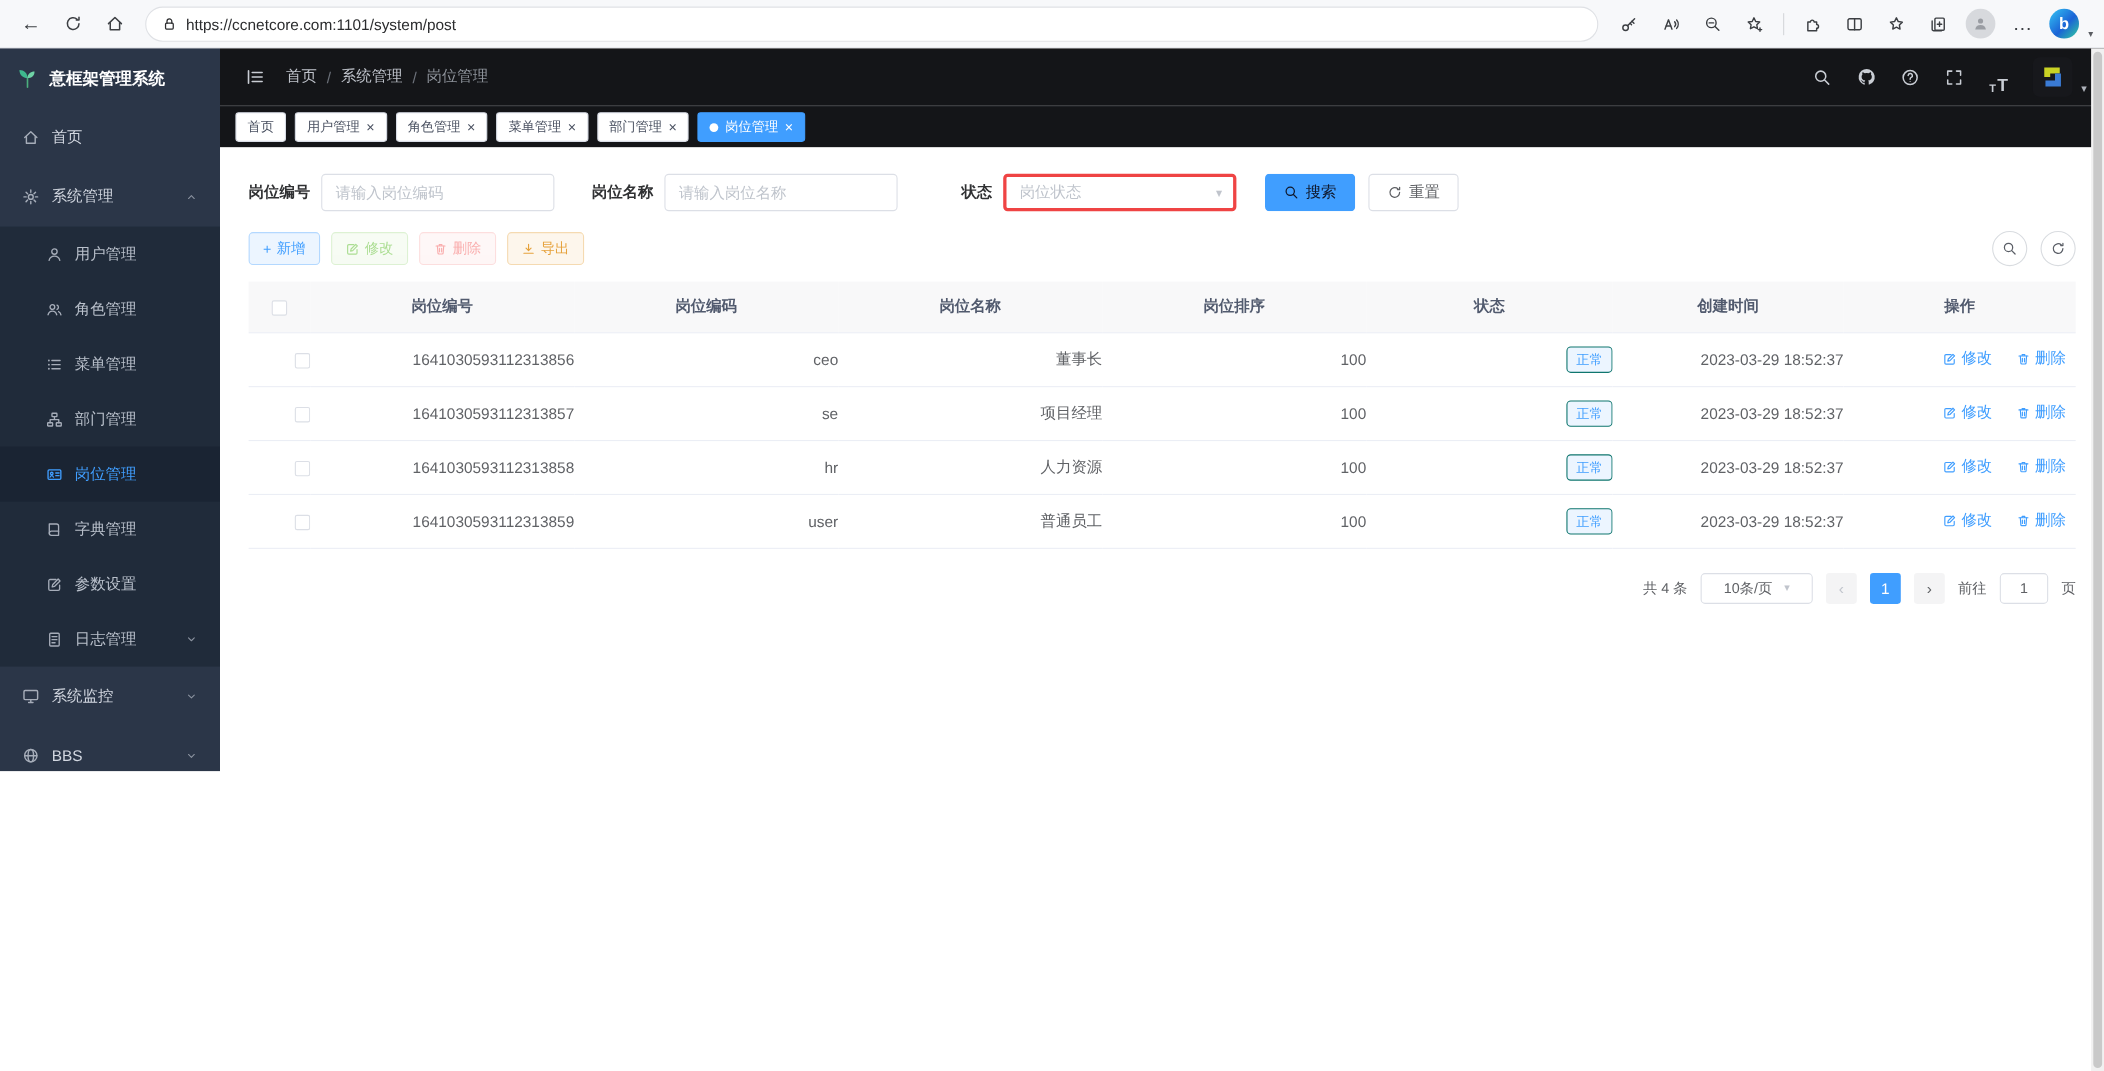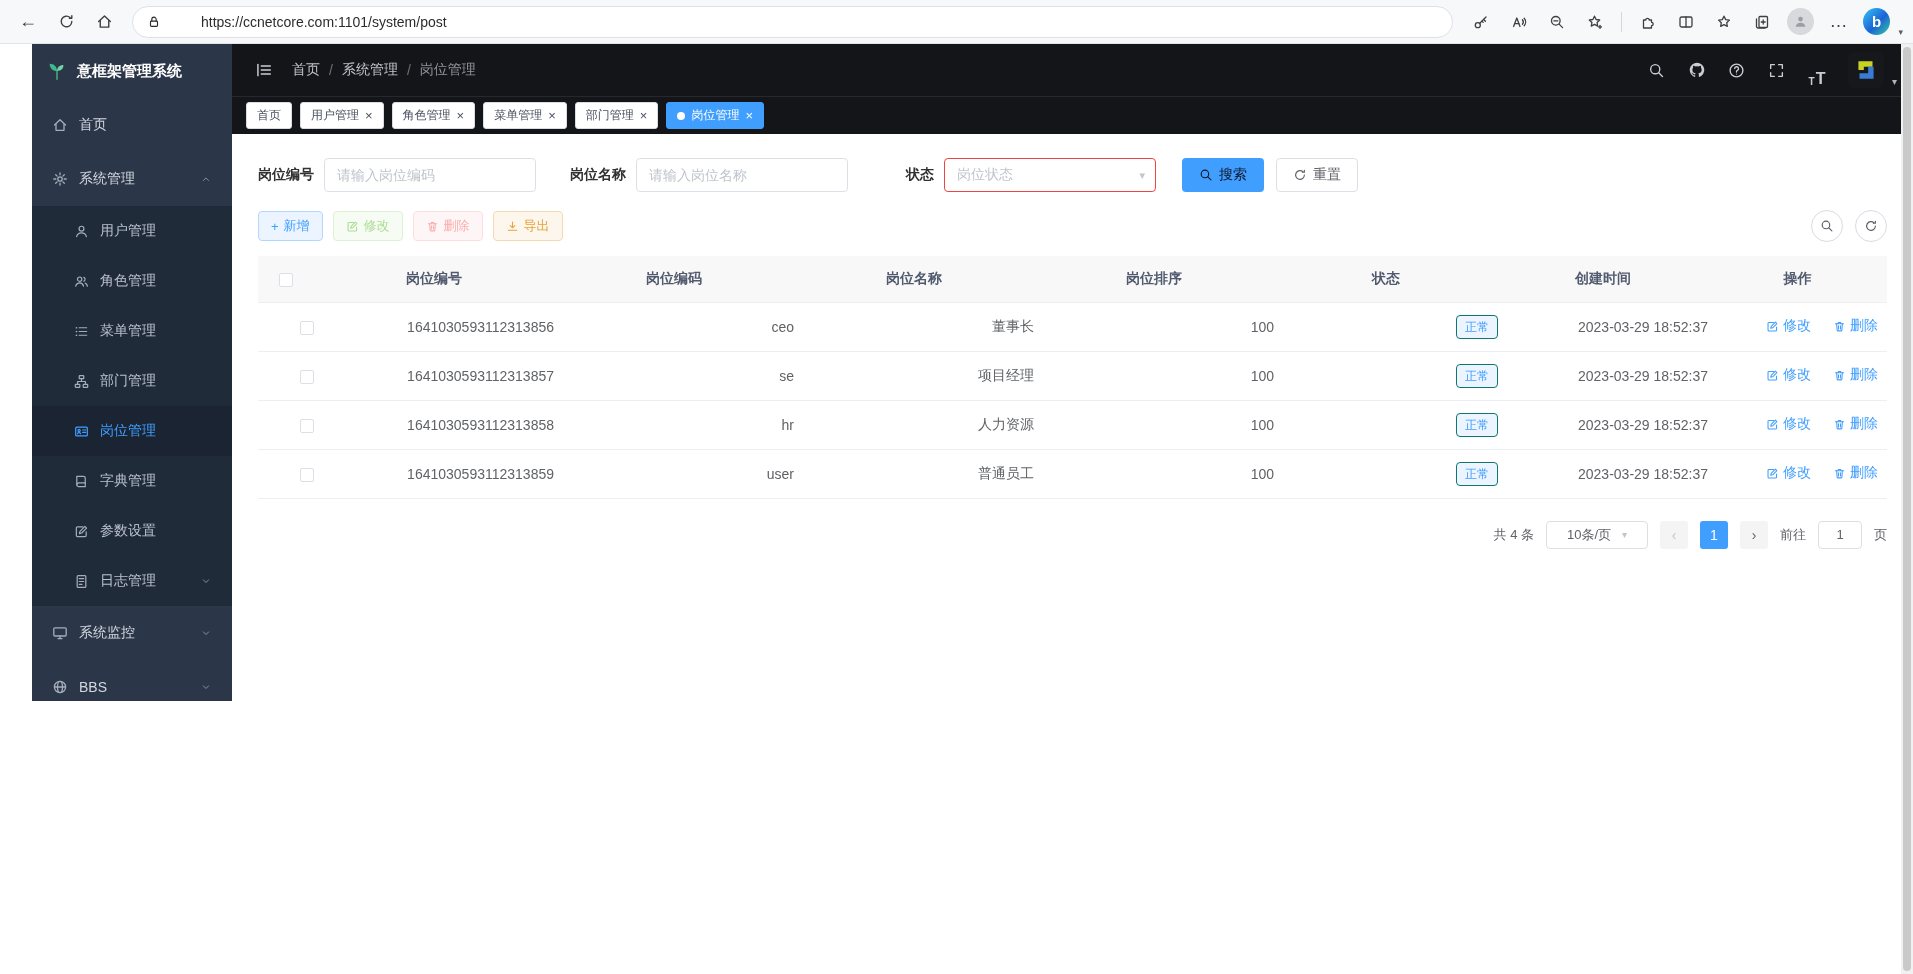--- a/index.html
+++ b/index.html
@@ -4,29 +4,29 @@
 <style>
   * { box-sizing: border-box; margin: 0; padding: 0; }
   html, body { width: 1913px; height: 974px; overflow: hidden; }
   body { font-family: "Liberation Sans", "DejaVu Sans", sans-serif; background: #fff; font-size: 14px; }
   svg.icon { fill: none; stroke: currentColor; stroke-width: 1.3; stroke-linecap: round; stroke-linejoin: round; display: block; }
 
   
   .browser-bar { height: 44px; background: #f7f8fa; border-bottom: 1px solid #e2e4e8; display: flex; align-items: center; padding: 0 10px; gap: 2px; }
   .b-btn { width: 36px; height: 34px; display: flex; align-items: center; justify-content: center; color: #3c3f43; border-radius: 6px; font-size: 18px; flex: 0 0 auto; }
   .address-bar { flex: 1 1 auto; height: 32px; background: #fff; border: 1px solid #dfe1e5; border-radius: 16px; display: flex; align-items: center; gap: 8px; padding: 0 14px; margin: 0 8px; color: #2b2c2e; font-size: 14px; min-width: 0; }
-  .address-bar .url { white-space: nowrap; overflow: hidden; margin-left: 32px; }
+  .address-bar .url { white-space: nowrap; overflow: hidden; }
   .b-right { display: flex; align-items: center; gap: 2px; flex: 0 0 auto; }
   .b-divider { width: 1px; height: 20px; background: #d4d6da; margin: 0 6px; }
   .avatar-browser { width: 27px; height: 27px; border-radius: 50%; background: #d7d9dd; display: flex; align-items: center; justify-content: center; }
   .bing-icon { width: 27px; height: 27px; border-radius: 50%; background: linear-gradient(135deg, #35c7f4 0%, #1b63d6 55%, #32cf9e 100%); color: #fff; display: flex; align-items: center; justify-content: center; font-weight: bold; font-size: 15px; }
   .bing-caret { font-size: 9px; color: #5a5d62; margin-left: 2px; align-self: flex-end; padding-bottom: 2px; }
 
   
-  .app { display: flex; height: 657px; margin-left: 32px; }
+  .app { display: flex; height: 657px; }
 
   
   .sidebar { width: 200px; flex: 0 0 auto; background: #2b3648; color: #c3c9d4; overflow: hidden; }
   .logo { height: 54px; display: flex; align-items: center; gap: 9px; padding: 0 14px; color: #fff; font-weight: bold; font-size: 15px; }
   .menu-item { height: 54px; display: flex; align-items: center; gap: 11px; padding: 0 20px; font-size: 14px; color: #d2d7e0; cursor: pointer; }
   .menu-item .label { flex: 0 1 auto; }
   .menu-item .chev { margin-left: auto; color: #8b93a0; }
   .submenu { background: #202b3a; }
   .submenu .menu-item { height: 50px; padding-left: 42px; color: #b9c0cb; font-size: 14px; }
   .submenu .menu-item.active { color: #409eff; background: #1a2433; }
@@ -56,21 +56,21 @@
   .tag-chip.active { background: #409eff; border-color: #409eff; color: #fff; }
   .tag-dot { width: 8px; height: 8px; border-radius: 50%; background: #fff; }
 
   
   .content { flex: 1 1 auto; padding: 24px 26px; overflow: hidden; background: #fff; }
 
   .filter-row { display: flex; align-items: center; margin-bottom: 18px; }
   .f-label { font-weight: bold; color: #303133; margin-right: 10px; white-space: nowrap; }
   .f-input { width: 212px; height: 34px; border: 1px solid #dcdfe6; border-radius: 4px; padding: 0 12px; font-size: 14px; color: #606266; outline: none; margin-right: 34px; font-family: inherit; }
   .f-input::placeholder { color: #bfc4cc; }
-  .f-select { width: 212px; height: 34px; border: 1px solid #ef4444; border-radius: 4px; padding: 0 10px 0 12px; display: flex; align-items: center; justify-content: space-between; color: #bfc4cc; margin-right: 26px; cursor: pointer; }
+  .f-select { width: 212px; height: 34px; border: 3px solid #ef4444; border-radius: 4px; padding: 0 10px 0 12px; display: flex; align-items: center; justify-content: space-between; color: #bfc4cc; margin-right: 26px; cursor: pointer; }
   .f-select .caret { color: #c0c4cc; font-size: 11px; }
   .status-group { margin-left: 24px; display: flex; align-items: center; }
   .btn { height: 34px; border-radius: 4px; display: inline-flex; align-items: center; gap: 6px; padding: 0 16px; font-size: 14px; cursor: pointer; border: 1px solid transparent; font-family: inherit; }
   .btn-primary { background: #409eff; color: #0f172a; }
   .btn-plain { background: #fff; border-color: #dcdfe6; color: #606266; margin-left: 12px; }
 
   .toolbar-row { display: flex; align-items: center; gap: 10px; margin-bottom: 14px; }
   .btn-mini { height: 30px; padding: 0 12px; font-size: 13px; border-radius: 4px; display: inline-flex; align-items: center; gap: 5px; cursor: pointer; border: 1px solid; font-family: inherit; }
   .btn-add { background: #ecf5ff; border-color: #b3d8ff; color: #409eff; }
   .btn-edit { background: #f0f9eb; border-color: #c2e7b0; color: #67c23a; opacity: .55; cursor: not-allowed; }

